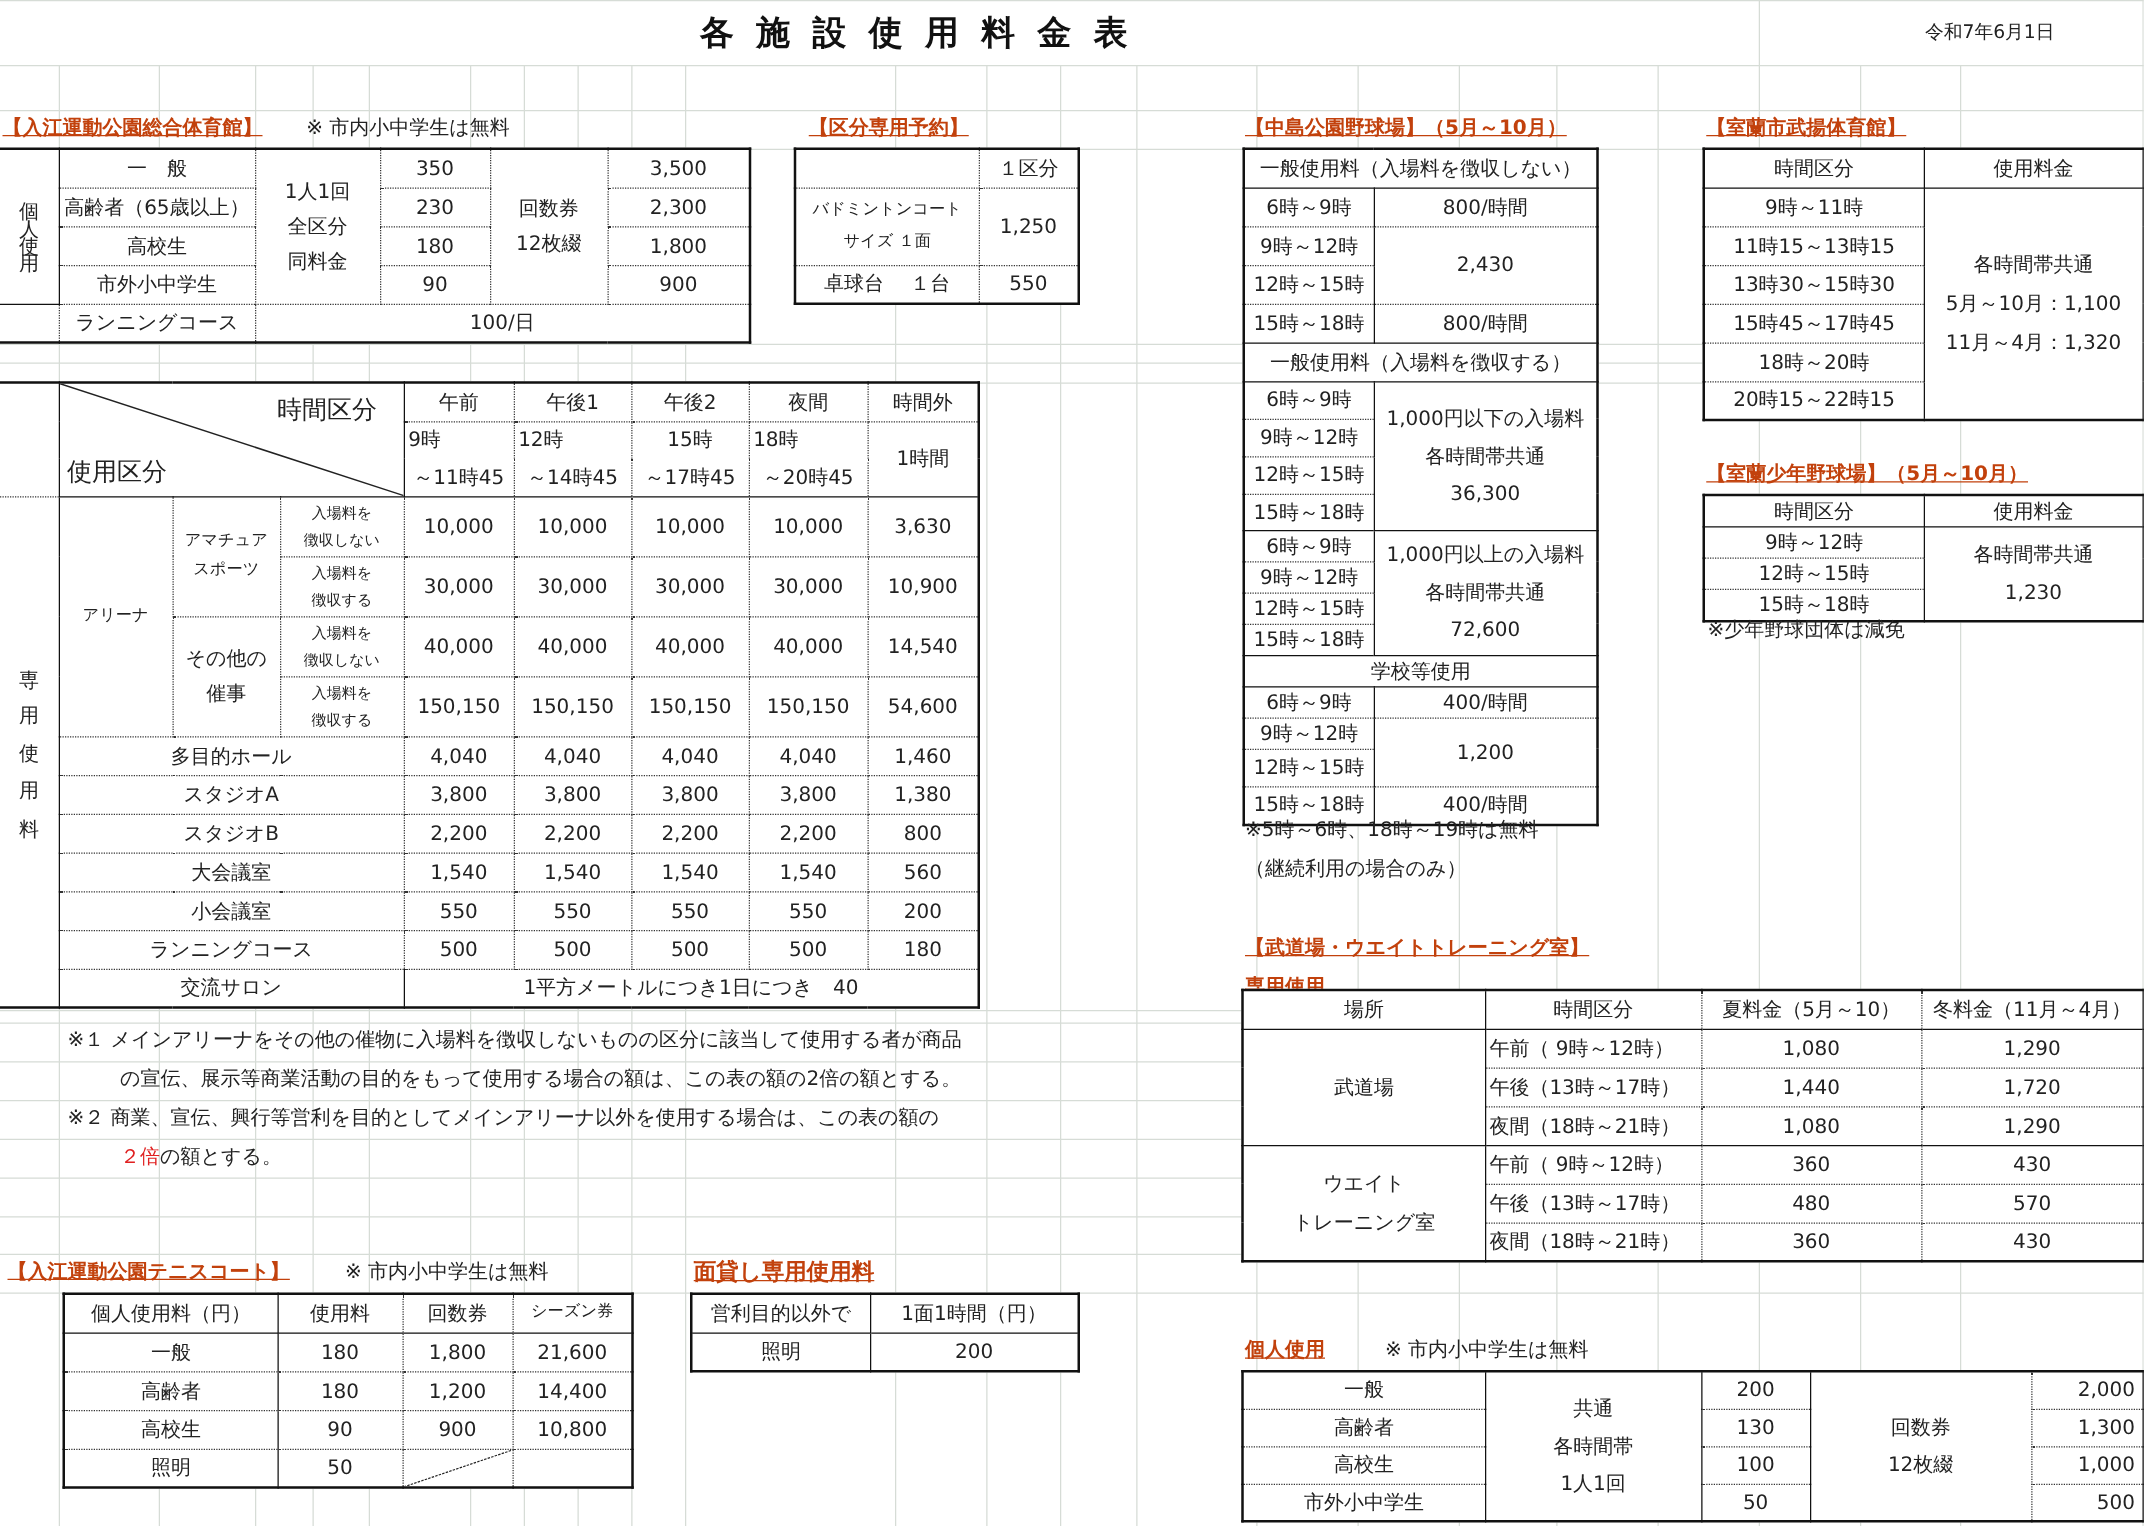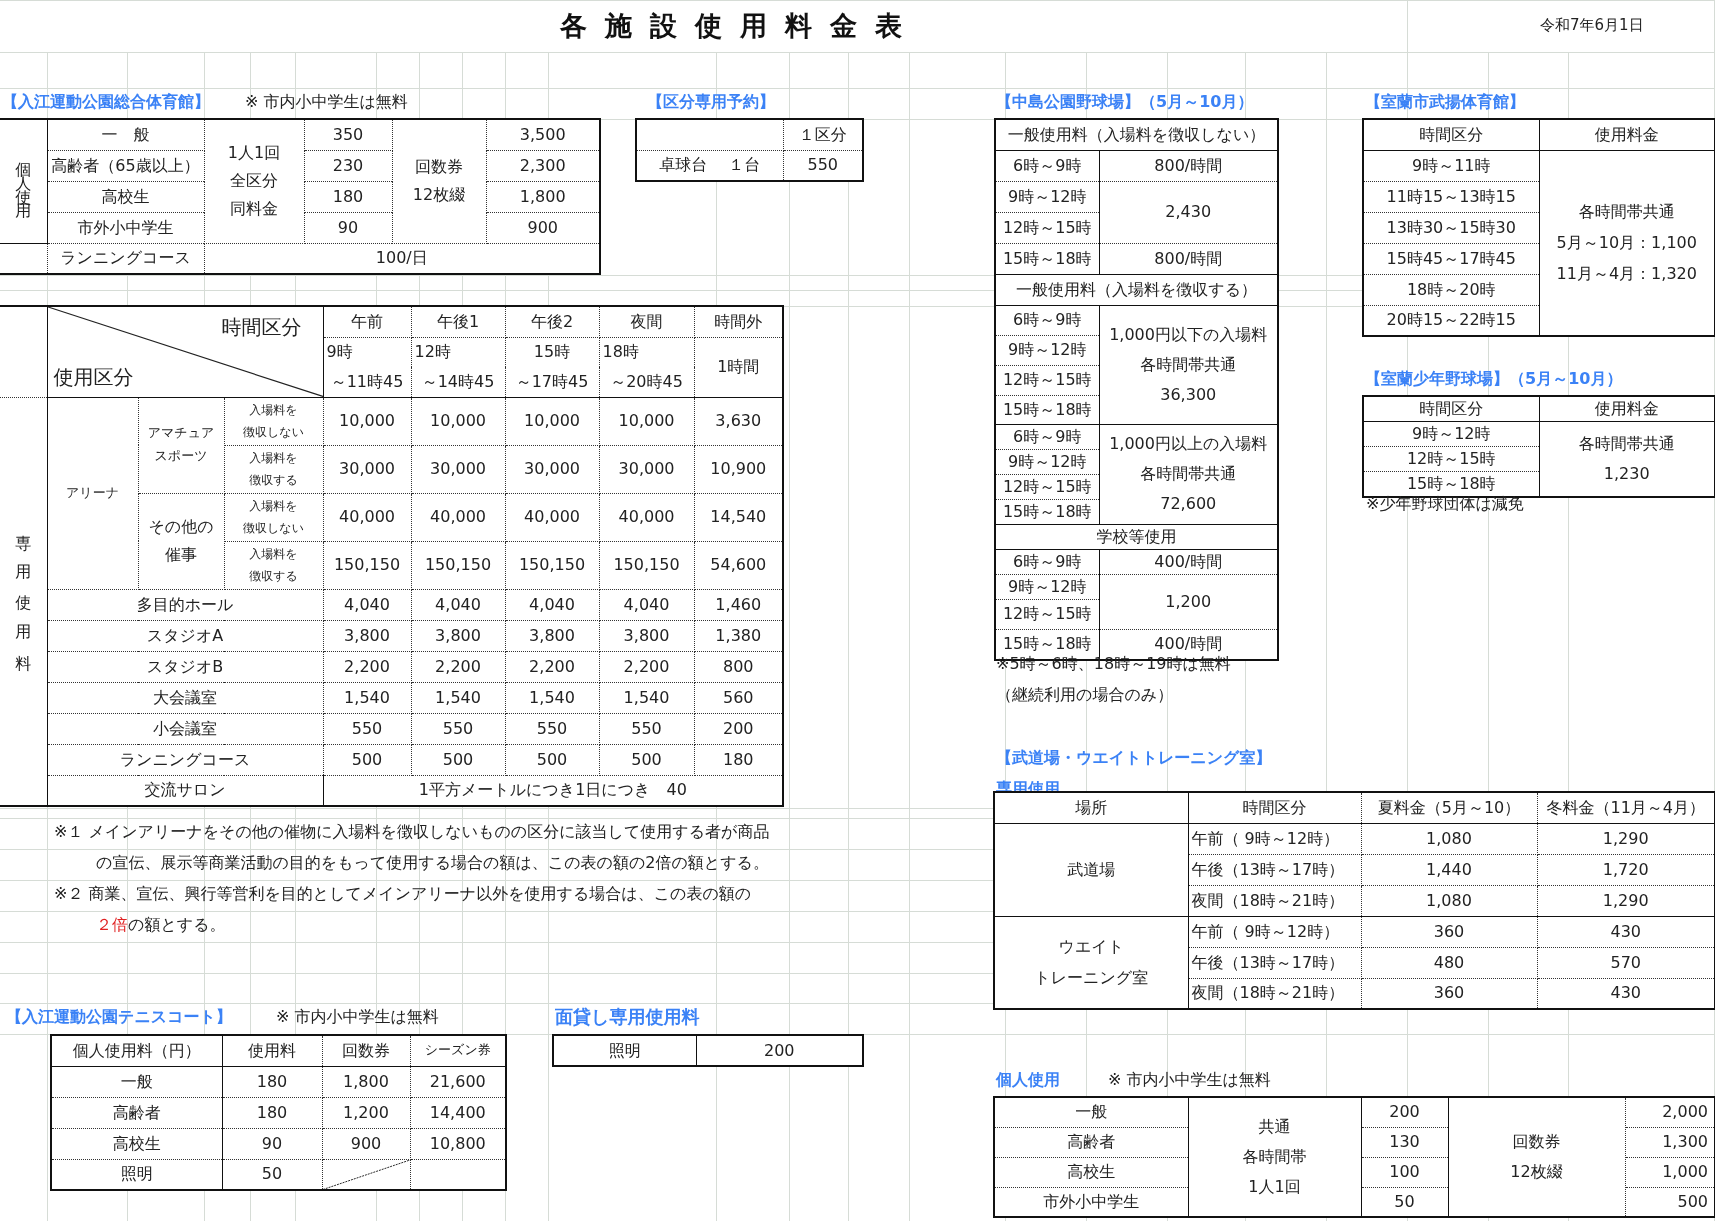--- a/index.html
+++ b/index.html
@@ -2,21 +2,21 @@
 <html><head>
 <meta charset="utf-8">
 <style>
   html,body{margin:0;padding:0;background:#fff;}
   body{width:1715px;height:1221px;position:relative;overflow:hidden;
        font-family:"DejaVu Sans","Liberation Sans",sans-serif;color:#222;font-size:15px;}
   .hline{position:absolute;left:0;width:1715px;height:1px;background:#d6dcd6;}
   .vline{position:absolute;width:1px;background:#d6dcd6;}
   .title{position:absolute;left:560px;top:8px;font-size:27px;font-weight:bold;letter-spacing:18px;color:#111;}
   .date{position:absolute;left:1540px;top:16px;font-size:15px;}
-  .heading{position:absolute;font-weight:bold;font-size:16px;white-space:nowrap;color:#3b82f6;}
+  .heading{position:absolute;font-weight:bold;font-size:16px;white-space:nowrap;color:#c2410c;text-decoration:underline;}
   .note{position:absolute;font-size:16px;white-space:nowrap;color:#222;}
   .red{color:#e02020;}
   table.t{position:absolute;border-collapse:collapse;background:#fff;table-layout:fixed;}
   table.t td{border:1px dotted #333;text-align:center;vertical-align:middle;padding:0;
      font-size:16px;line-height:1.75;white-space:nowrap;overflow:hidden;}
   table.t{border:2px solid #111;}
   .solid-b{border-bottom:1.5px solid #111 !important;}
   .solid-t{border-top:1.5px solid #111 !important;}
   .solid-r{border-right:1.5px solid #111 !important;}
   .solid-l{border-left:1.5px solid #111 !important;}
@@ -287,20 +287,27 @@
 <table class="t" style="left:635px;top:118px;width:227px;">
   <colgroup>
       <col style="width:147px">
       <col style="width:80px">
     </colgroup>
   <tbody>
       <tr style="height:31px">
         <td></td>
         <td>１区分</td>
       </tr>
+  <tr style="height:62px">
+        <td class="small">
+          <div style="line-height:26px">バドミントンコート</div>
+          <div style="line-height:26px">サイズ  １面</div>
+        </td>
+    <td>1,250</td>
+      </tr>
   <tr style="height:31px">
         <td>卓球台　 １台</td>
     <td>550</td>
       </tr>
 </tbody>
   </table>
 
 <div class="heading" style="left:996px;top:92px">【中島公園野球場】（5月～10月）</div>
 <table class="t" style="left:994px;top:118px;width:283px;">
   <colgroup>
@@ -595,18 +602,22 @@
 </tbody>
   </table>
 
 <div class="heading" style="left:555px;top:1005px;font-size:18px">面貸し専用使用料</div>
 <table class="t" style="left:552px;top:1034px;width:310px;">
   <colgroup>
       <col style="width:143px">
       <col style="width:167px">
     </colgroup>
   <tbody>
+      <tr style="height:31px">
+        <td class="solid-r">営利目的以外で</td>
+        <td>1面1時間（円）</td>
+      </tr>
   <tr style="height:31px">
         <td class="solid-r solid-t">照明</td>
         <td class="solid-t">200</td>
       </tr>
 </tbody>
   </table>
 
 </body></html>

